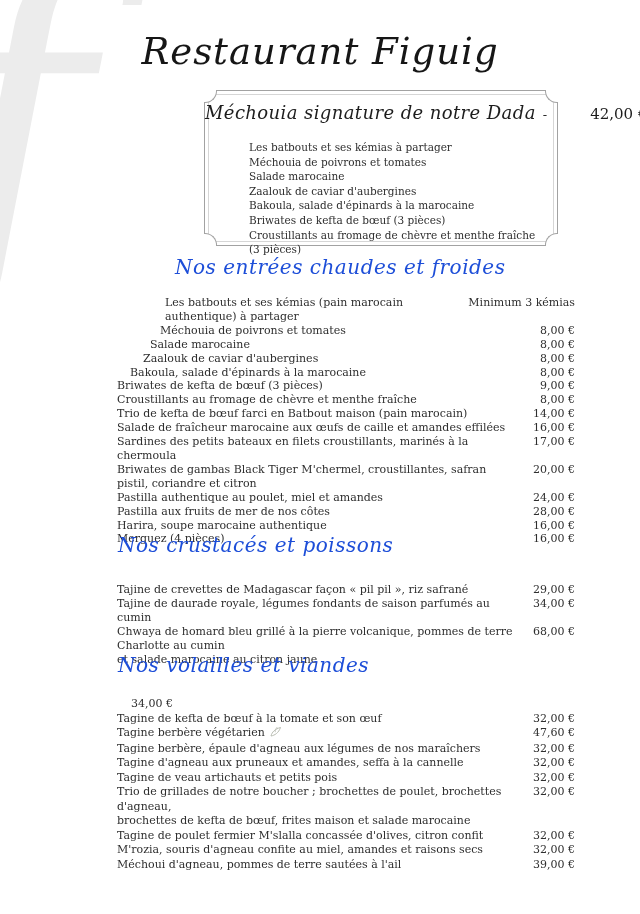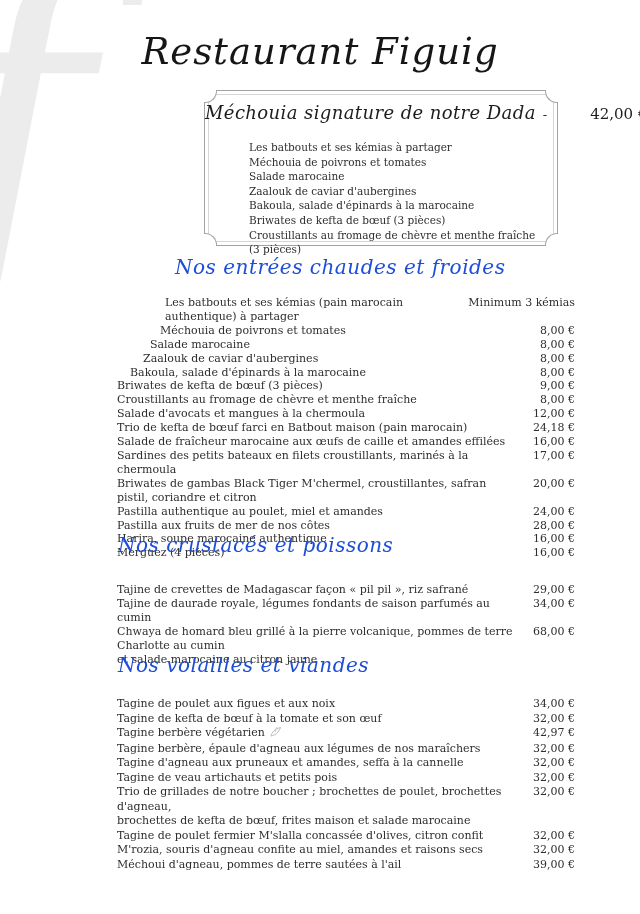--- a/index.html
+++ b/index.html
@@ -109,26 +109,22 @@
           </div>
           <div class="menu-row">
             <div class="item-name"><span>Briwates de kefta de bœuf (3 pièces)</span></div>
             <div class="item-price">9,00 €</div>
           </div>
           <div class="menu-row">
             <div class="item-name"><span>Croustillants au fromage de chèvre et menthe fraîche</span></div>
             <div class="item-price">8,00 €</div>
           </div>
           <div class="menu-row">
-            <div class="item-name"><span>Salade d'avocats et mangues à la chermoula</span></div>
-            <div class="item-price">12,00 €</div>
-          </div>
-          <div class="menu-row">
             <div class="item-name"><span>Trio de kefta de bœuf farci en Batbout maison (pain marocain)</span></div>
-            <div class="item-price">24,18 €</div>
+            <div class="item-price">14,00 €</div>
           </div>
           <div class="menu-row">
             <div class="item-name"><span>Salade de fraîcheur marocaine aux œufs de caille et amandes effilées</span></div>
             <div class="item-price">16,00 €</div>
           </div>
           <div class="menu-row">
             <div class="item-name"><span>Sardines des petits bateaux en filets croustillants, marinés à la chermoula</span></div>
             <div class="item-price">17,00 €</div>
           </div>
           <div class="menu-row">
@@ -167,33 +163,32 @@
           <div class="menu-row">
             <div class="item-name"><span>Chwaya de homard bleu grillé à la pierre volcanique, pommes de terre Charlotte au cumin</span><span class="item-name2">et salade marocaine au citron jaune</span></div>
             <div class="item-price">68,00 €</div>
           </div>
         </div>
       </div>
       <div class="section section-2">
         <div class="section-heading">Nos volailles et viandes</div>
         <div class="item-list">
           <div class="menu-row">
-            <div class="item-name"><span>Tagine de poulet aux figues et aux noix</span></div>
             <div class="item-price">34,00 €</div>
           </div>
           <div class="menu-row">
             <div class="item-name"><span>Tagine de kefta de bœuf à la tomate et son œuf</span></div>
             <div class="item-price">32,00 €</div>
           </div>
           <div class="menu-row">
             <div class="item-name"><span>Tagine berbère végétarien</span><span class="leaf"><svg width="13" height="11" viewBox="0 0 13 11">
                   <path d="M2 10 C3 6 6 3 11.5 1.5 C9.5 7 6 9.2 2 10 Z" fill="none" stroke="#b9bdb2" stroke-width="1"></path>
                   <path d="M6.2 6.2 C6.2 4.2 6.8 2.2 8.4 1" fill="none" stroke="#b9bdb2" stroke-width="0.8"></path>
                 </svg></span></div>
-            <div class="item-price">42,97 €</div>
+            <div class="item-price">47,60 €</div>
           </div>
           <div class="menu-row">
             <div class="item-name"><span>Tagine berbère, épaule d'agneau aux légumes de nos maraîchers</span></div>
             <div class="item-price">32,00 €</div>
           </div>
           <div class="menu-row">
             <div class="item-name"><span>Tagine d'agneau aux pruneaux et amandes, seffa à la cannelle</span></div>
             <div class="item-price">32,00 €</div>
           </div>
           <div class="menu-row">

